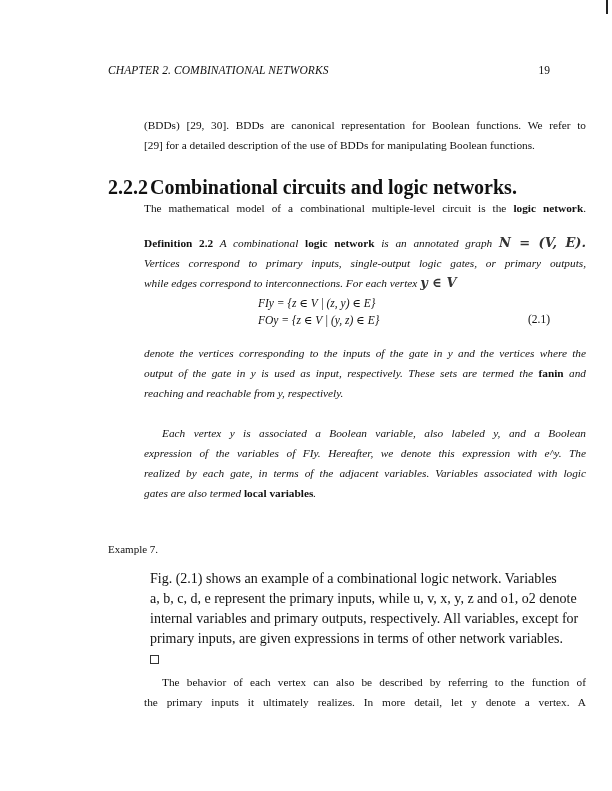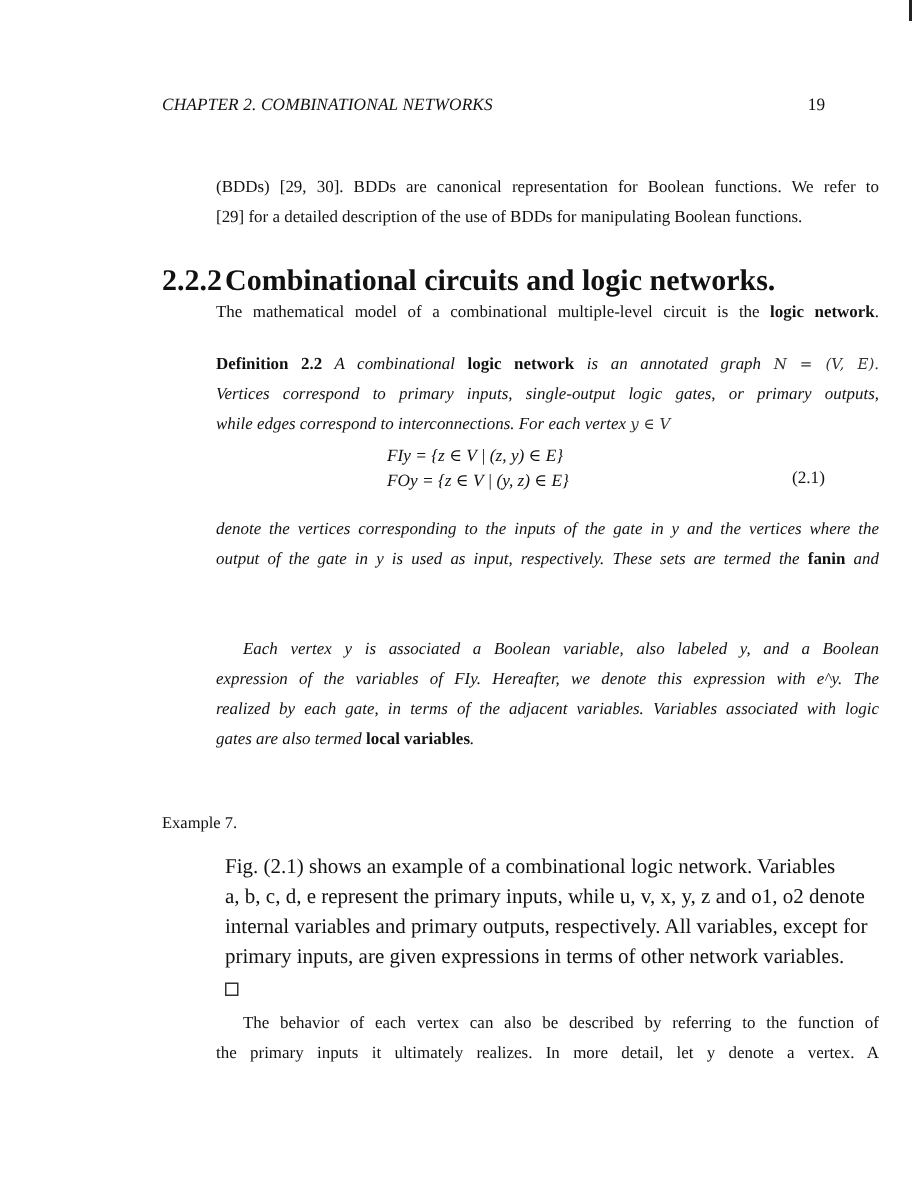--- a/index.html
+++ b/index.html
@@ -7,21 +7,21 @@
            font-family: "Liberation Serif", "DejaVu Serif", serif; color: #111; }
     .edge-mark { position: absolute; left: 606px; top: 0; width: 2px; height: 14px; background: #222; }
     .header { position: absolute; top: 64px; left: 108px; width: 442px; height: 16px; font-size: 11.5px; }
     .header .chap { font-style: italic; position: absolute; left: 0; top: 0; letter-spacing: 0.1px; text-align: right; }
     .header .pg { position: absolute; right: 0; top: 0; }
     .txt { position: absolute; left: 108px; width: 442px; font-size: 11.3px; line-height: 20px; text-align: justify; margin-left: 36px; }
     .line { display: block; white-space: nowrap; text-align-last: justify; height: 20px; }
     .line.last { text-align-last: left; }
     .i { font-style: italic; }
     .b { font-weight: bold; font-style: normal; }
-    .m { font-family: "DejaVu Serif", serif; font-style: italic; font-size: 10px; color: #333; }
+    .m { font-family: "DejaVu Serif", serif; font-style: italic; font-size: 13px; color: #333; font-weight: bold; }
     .sec { position: absolute; left: 108px; top: 176px; font-size: 20px; font-weight: bold; }
     .sec .num { display: inline-block; width: 42px; }
     .eq { position: absolute; left: 108px; width: 442px; font-size: 11.5px; }
     .eq .l { position: absolute; left: 150px; font-style: italic; white-space: nowrap; }
     .eq .n { position: absolute; right: 0; }
     .ex-title { position: absolute; left: 108px; top: 543px; font-size: 11px; font-weight: normal; }
     .ex-body { position: absolute; left: 150px; width: 366px; font-size: 14px; line-height: 20px; }
     .qed { display: inline-block; width: 7px; height: 7px; border: 1px solid #333; margin-top: 6px; }
   </style>
 </head>
@@ -55,20 +55,21 @@
 
 <div class="eq" style="top:296px;">
   <span class="l" style="top:0;">FIy = {z ∈ V | (z, y) ∈ E}</span>
   <span class="l" style="top:17px;">FOy = {z ∈ V | (y, z) ∈ E}</span>
   <span class="n" style="top:17px;">(2.1)</span>
 </div>
 
 <div class="txt i" style="top:343px;">
   <span class="line">denote the vertices corresponding to the inputs of the gate in y and the vertices where the</span>
   <span class="line"><span>output of the gate in y is used as input, respectively. These sets are termed the </span><span class="b">fanin</span><span> and</span></span>
+  <span class="line last">reaching and reachable from y, respectively.</span>
 </div>
 
 <div class="txt i" style="top:423px;">
   <span class="line" style="padding-left:18px; box-sizing:border-box;">Each vertex y is associated a Boolean variable, also labeled y, and a Boolean</span>
   <span class="line">expression of the variables of FIy. Hereafter, we denote this expression with e^y. The</span>
   <span class="line">realized by each gate, in terms of the adjacent variables. Variables associated with logic</span>
   <span class="line last"><span>gates are also termed </span><span class="b">local variables</span><span>.</span></span>
 </div>
 
 <div class="ex-title">Example 7.</div>

